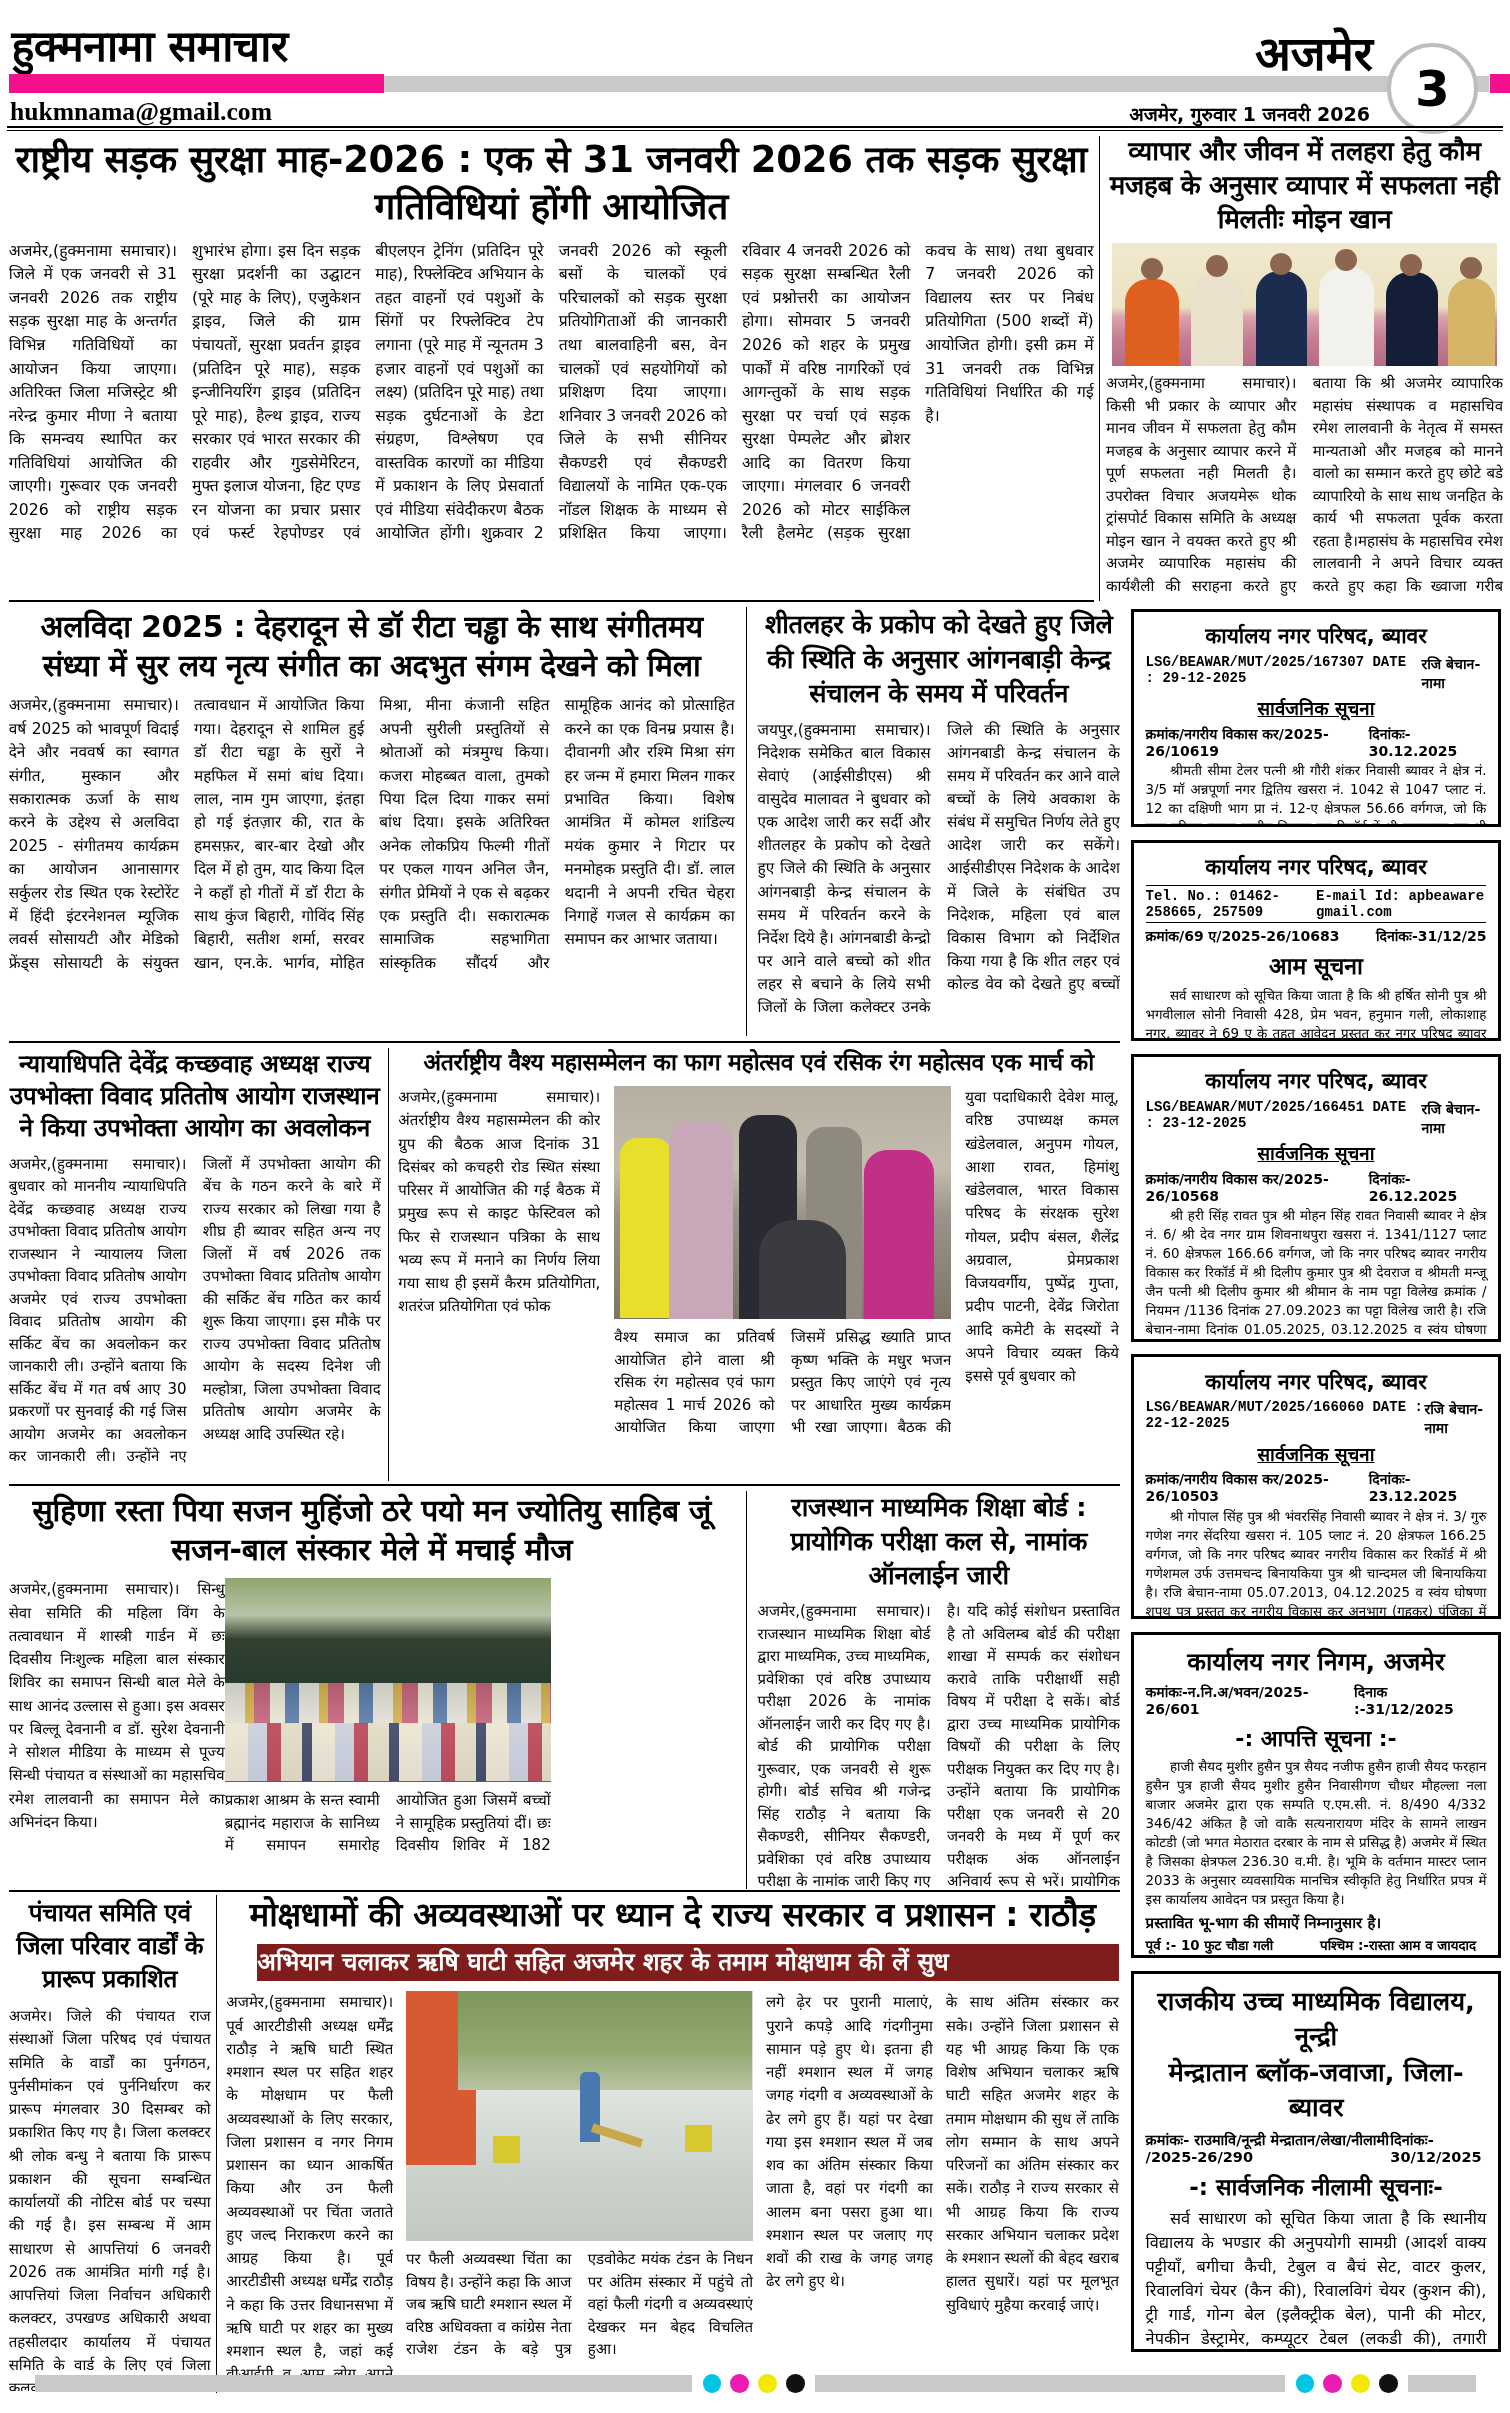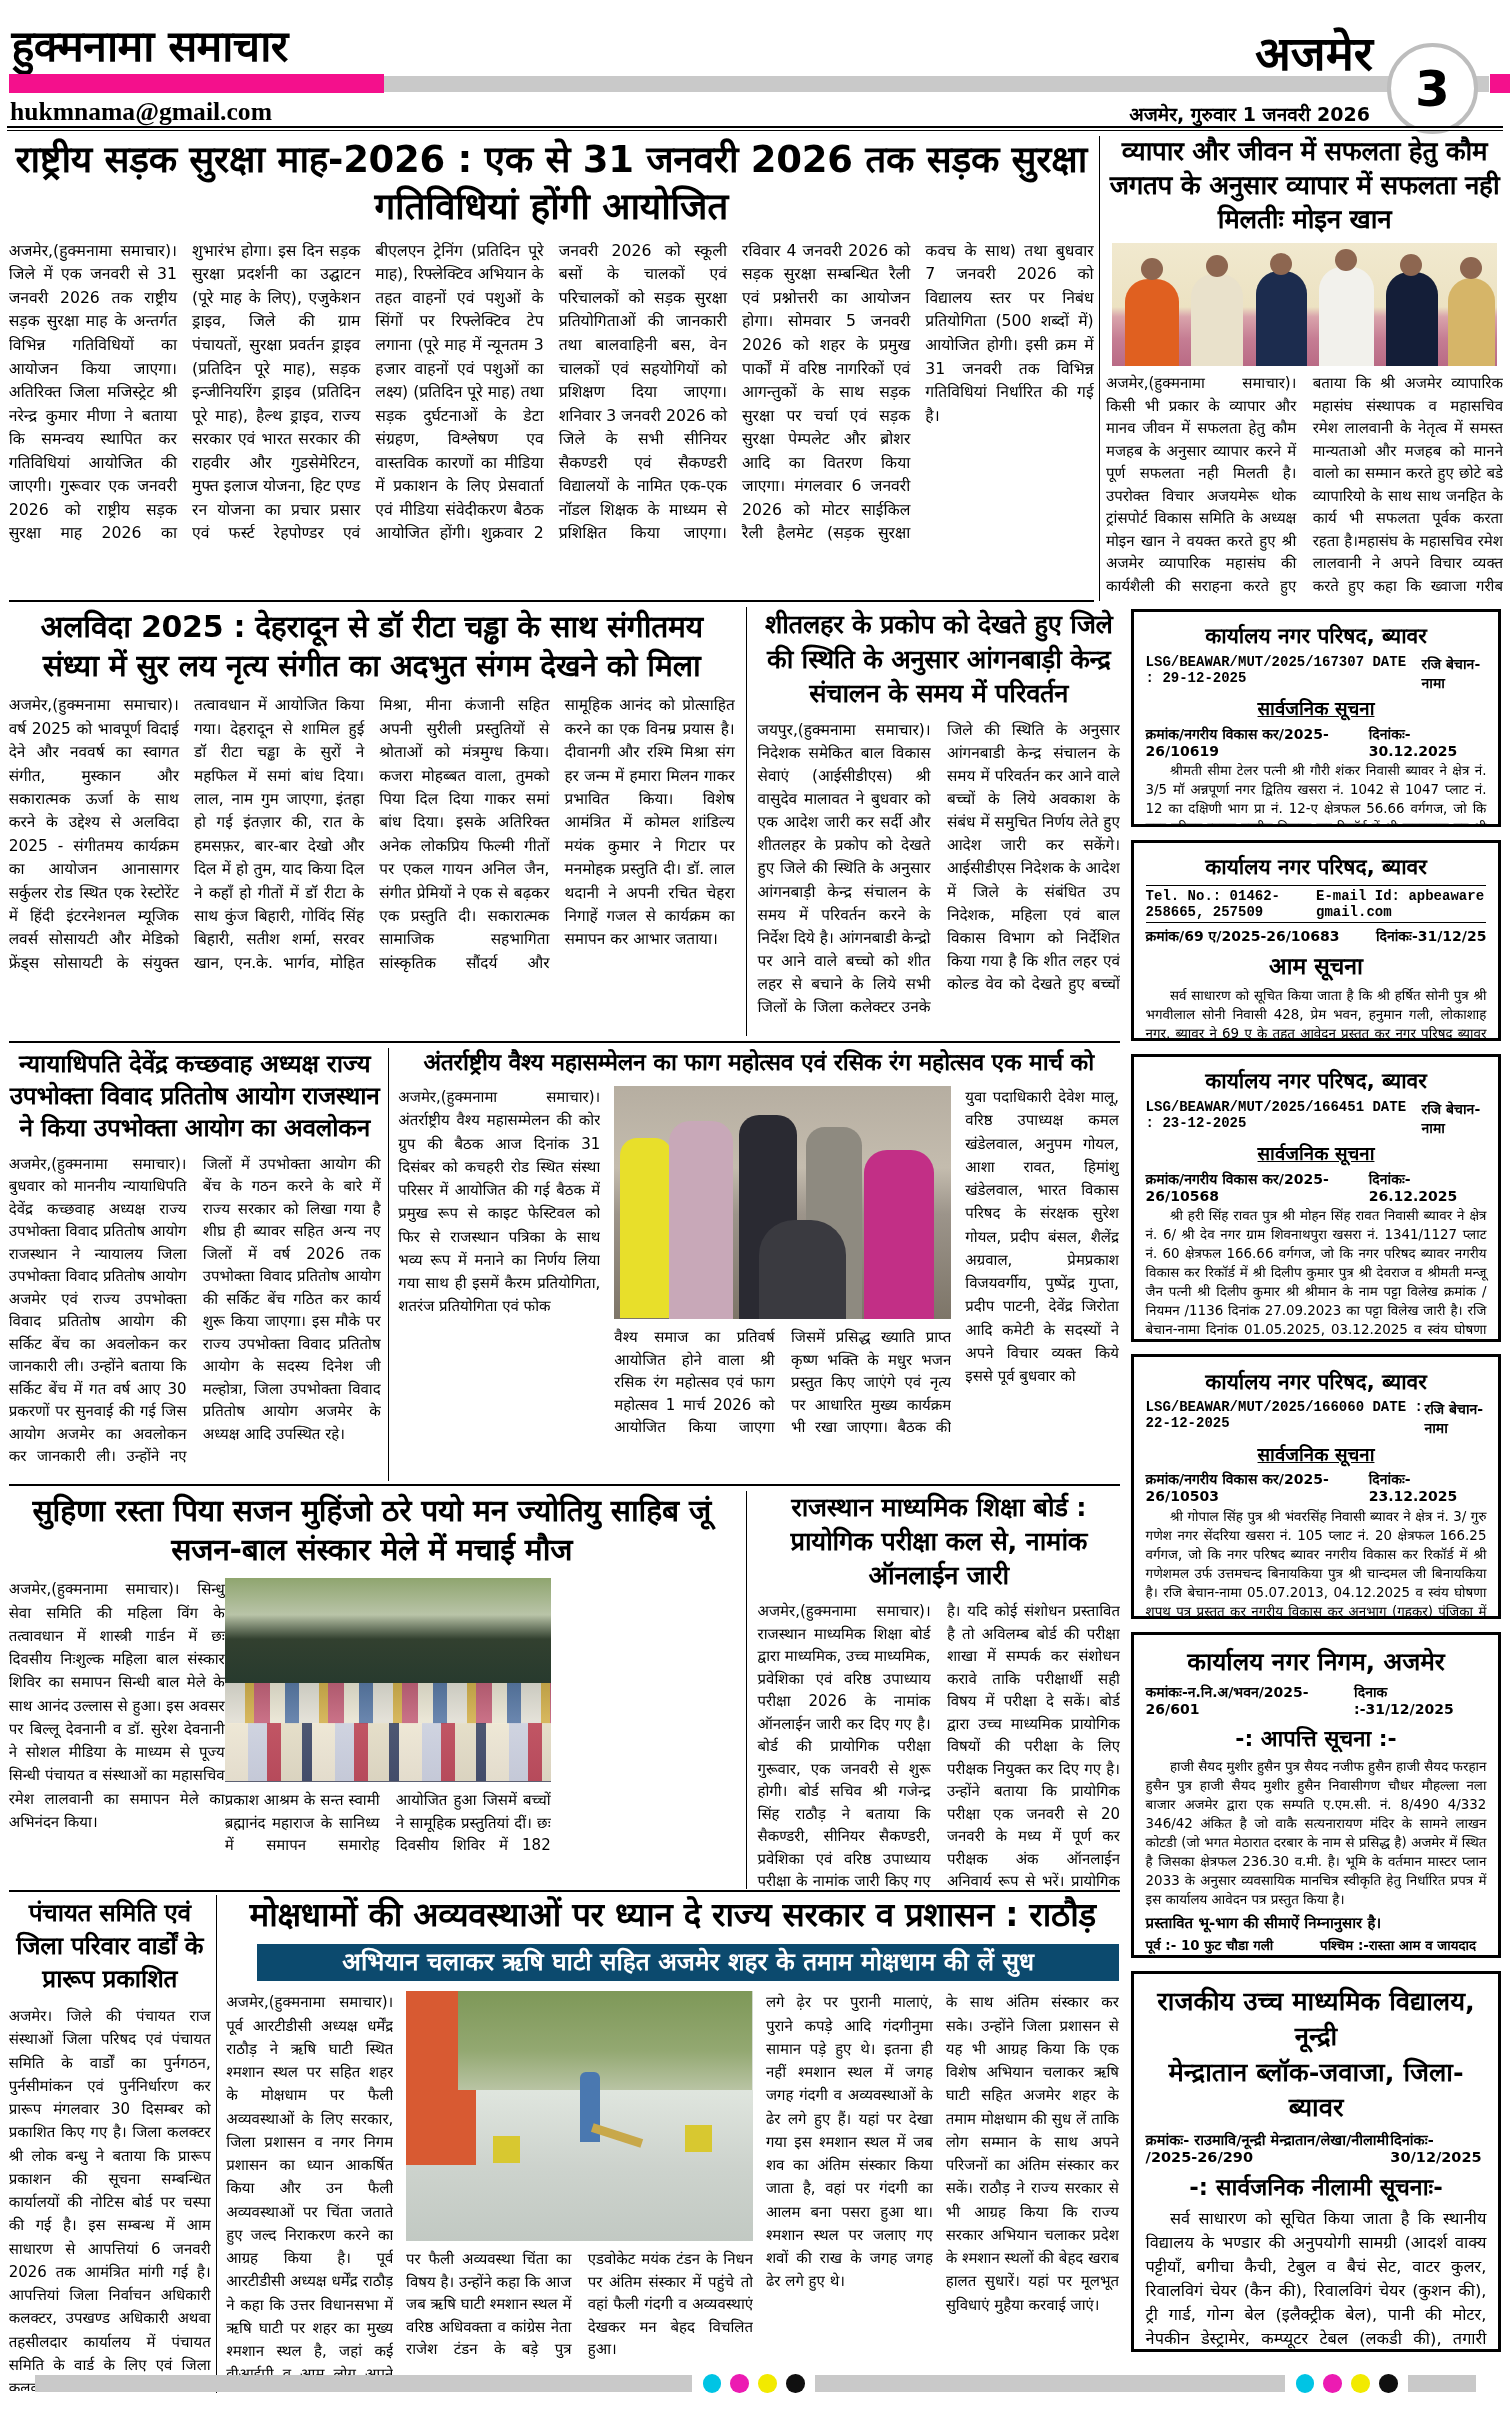--- a/index.html
+++ b/index.html
@@ -18,21 +18,21 @@
   .art{position:absolute;overflow:hidden;}
   .hl{font-weight:700;text-align:center;letter-spacing:-0.3px;}
   .body{ text-align:justify;}
   .body p{margin:0;}
   .dl{font-weight:400;margin-top:40px;}
   .cols-2{column-count:2;column-gap:16.3px;}
   .cols-4{column-count:4;column-gap:15px;}
   .cols-6{column-count:6;column-gap:15px;}
   .vsep{position:absolute;width:1.2px;background:#000;}
   .hsep{position:absolute;height:1.7px;background:#000;}
-  .banner{background:#0c4a6e;color:#fff;font-weight:700;text-align:center;margin-left:31px;}
+  .banner{background:#7f1d1d;color:#fff;font-weight:700;margin-left:31px;}
   
   .photo{position:relative;overflow:hidden;}
   .ph-trade{background:linear-gradient(180deg,#f1e9cf 0%,#ece2c2 52%,#d9a3ab 60%,#c57d93 78%,#b96a85 100%);}
   .person{position:absolute;bottom:0;border-radius:23px 23px 0 0;}
   .head{position:absolute;border-radius:50%;background:#8d6650;}
   .ph-vaishya{background:linear-gradient(180deg,#b6aea1 0%,#c4bcae 35%,#9c948a 55%,#7d7568 100%);}
   .ph-suhina{background:linear-gradient(180deg,#8fa56f 0%,#b9c4a8 18%,#32402f 30%,#273a2e 52%,#cfd4cf 70%,#8f94a8 86%,#5b5f72 100%);}
   .ph-moksh{background:linear-gradient(180deg,#cfd8cc 0%,#dfe5de 40%,#cdd3cd 70%,#c2c9c3 100%);}
   .blockshape{position:absolute;}
   
@@ -72,21 +72,21 @@
 
   <div class="art" style="left:8.7px;top:136px;width:1085px;height:461px;">
     <div class="hl" style="font-size:37px;line-height:1.28;">राष्ट्रीय सड़क सुरक्षा माह-2026 : एक से 31 जनवरी 2026 तक सड़क सुरक्षा गतिविधियां होंगी आयोजित</div>
     <div class="body cols-6" style="font-size:15.7px;line-height:1.5;height:311px;margin-top:8.1px;">
       <p><span class="dl">अजमेर,(हुक्मनामा समाचार)।</span> <span>जिले में एक जनवरी से 31 जनवरी 2026 तक राष्ट्रीय सड़क सुरक्षा माह के अन्तर्गत विभिन्न गतिविधियों का आयोजन किया जाएगा। अतिरिक्त जिला मजिस्ट्रेट श्री नरेन्द्र कुमार मीणा ने बताया कि समन्वय स्थापित कर गतिविधियां आयोजित की जाएगी। गुरूवार एक जनवरी 2026 को राष्ट्रीय सड़क सुरक्षा माह 2026 का शुभारंभ होगा। इस दिन सड़क सुरक्षा प्रदर्शनी का उद्घाटन (पूरे माह के लिए), एजुकेशन ड्राइव, जिले की ग्राम पंचायतों, सुरक्षा प्रवर्तन ड्राइव (प्रतिदिन पूरे माह), सड़क इन्जीनियरिंग ड्राइव (प्रतिदिन पूरे माह), हैल्थ ड्राइव, राज्य सरकार एवं भारत सरकार की राहवीर और गुडसेमेरिटन, मुफ्त इलाज योजना, हिट एण्ड रन योजना का प्रचार प्रसार एवं फर्स्ट रेहपोण्डर एवं बीएलएन ट्रेनिंग (प्रतिदिन पूरे माह), रिफ्लेक्टिव अभियान के तहत वाहनों एवं पशुओं के सिंगों पर रिफ्लेक्टिव टेप लगाना (पूरे माह में न्यूनतम 3 हजार वाहनों एवं पशुओं का लक्ष्य) (प्रतिदिन पूरे माह) तथा सड़क दुर्घटनाओं के डेटा संग्रहण, विश्लेषण एव वास्तविक कारणों का मीडिया में प्रकाशन के लिए प्रेसवार्ता एवं मीडिया संवेदीकरण बैठक आयोजित होंगी। शुक्रवार 2 जनवरी 2026 को स्कूली बसों के चालकों एवं परिचालकों को सड़क सुरक्षा प्रतियोगिताओं की जानकारी तथा बालवाहिनी बस, वेन चालकों एवं सहयोगियों को प्रशिक्षण दिया जाएगा। शनिवार 3 जनवरी 2026 को जिले के सभी सीनियर सैकण्डरी एवं सैकण्डरी विद्यालयों के नामित एक-एक नॉडल शिक्षक के माध्यम से प्रशिक्षित किया जाएगा। रविवार 4 जनवरी 2026 को सड़क सुरक्षा सम्बन्धित रैली एवं प्रश्नोत्तरी का आयोजन होगा। सोमवार 5 जनवरी 2026 को शहर के प्रमुख पार्कों में वरिष्ठ नागरिकों एवं आगन्तुकों के साथ सड़क सुरक्षा पर चर्चा एवं सड़क सुरक्षा पेम्पलेट और ब्रोशर आदि का वितरण किया जाएगा। मंगलवार 6 जनवरी 2026 को मोटर साईकिल रैली हैलमेट (सड़क सुरक्षा कवच के साथ) तथा बुधवार 7 जनवरी 2026 को विद्यालय स्तर पर निबंध प्रतियोगिता (500 शब्दों में) आयोजित होगी। इसी क्रम में 31 जनवरी तक विभिन्न गतिविधियां निर्धारित की गई है।</span></p>
     </div>
   </div>
   <div class="vsep" style="left:1099px;top:136px;height:465px;"></div>
 
   <div class="art" style="left:1106px;top:135px;width:397px;height:469px;">
-    <div class="hl" style="font-size:26px;line-height:1.3;">व्यापार और जीवन में सफलता हेतु कौम जगतप के अनुसार व्यापार में सफलता नही मिलतीः मोइन खान</div>
+    <div class="hl" style="font-size:26px;line-height:1.3;">व्यापार और जीवन में तलहरा हेतु कौम मजहब के अनुसार व्यापार में सफलता नही मिलतीः मोइन खान</div>
     <div class="photo ph-trade" style="width:385px;height:123px;margin:7px auto 5.8px;">
       <div class="person" style="left:12.8px;width:54px;height:87px;background:#e06020;"></div>
       <div class="head" style="left:29px;top:15px;width:22px;height:22px;"></div>
       <div class="person" style="left:79px;width:52px;height:92px;background:#e9e1cb;"></div>
       <div class="head" style="left:94px;top:11.6px;width:22px;height:22px;"></div>
       <div class="person" style="left:144px;width:51px;height:95px;background:#1c2c4e;"></div>
       <div class="head" style="left:158px;top:9.3px;width:22px;height:22px;"></div>
       <div class="person" style="left:207px;width:55px;height:99px;background:#f2f1ec;"></div>
       <div class="head" style="left:223px;top:5.8px;width:22px;height:22px;"></div>
       <div class="person" style="left:274px;width:52px;height:94px;background:#141e38;"></div>

